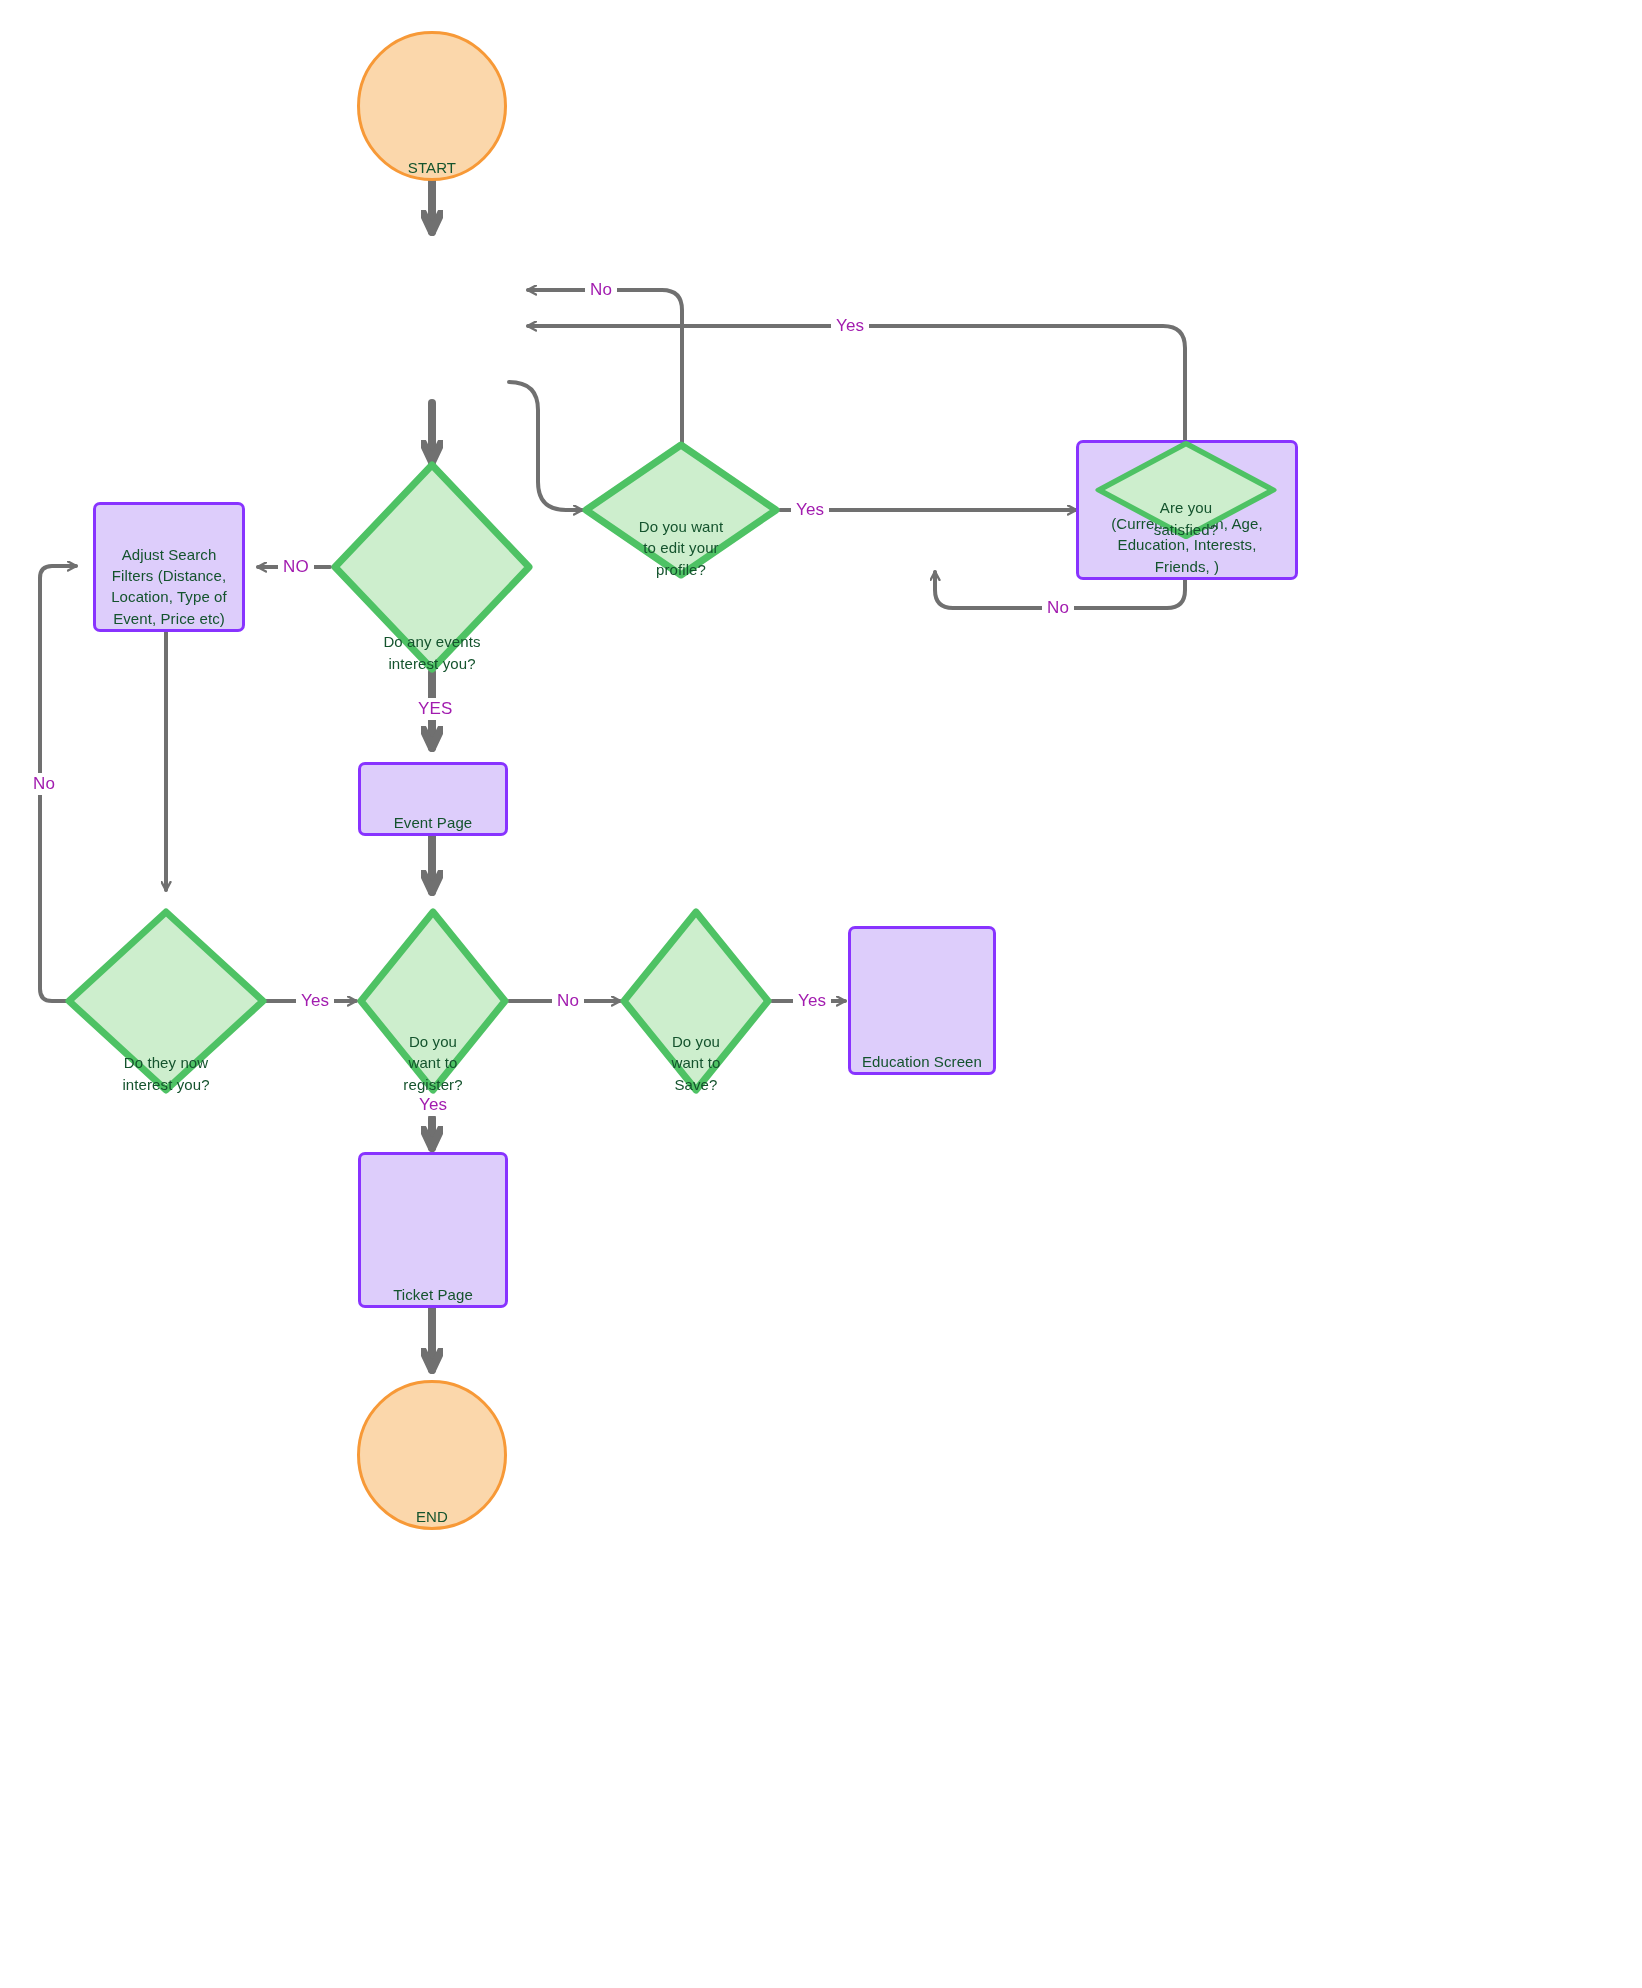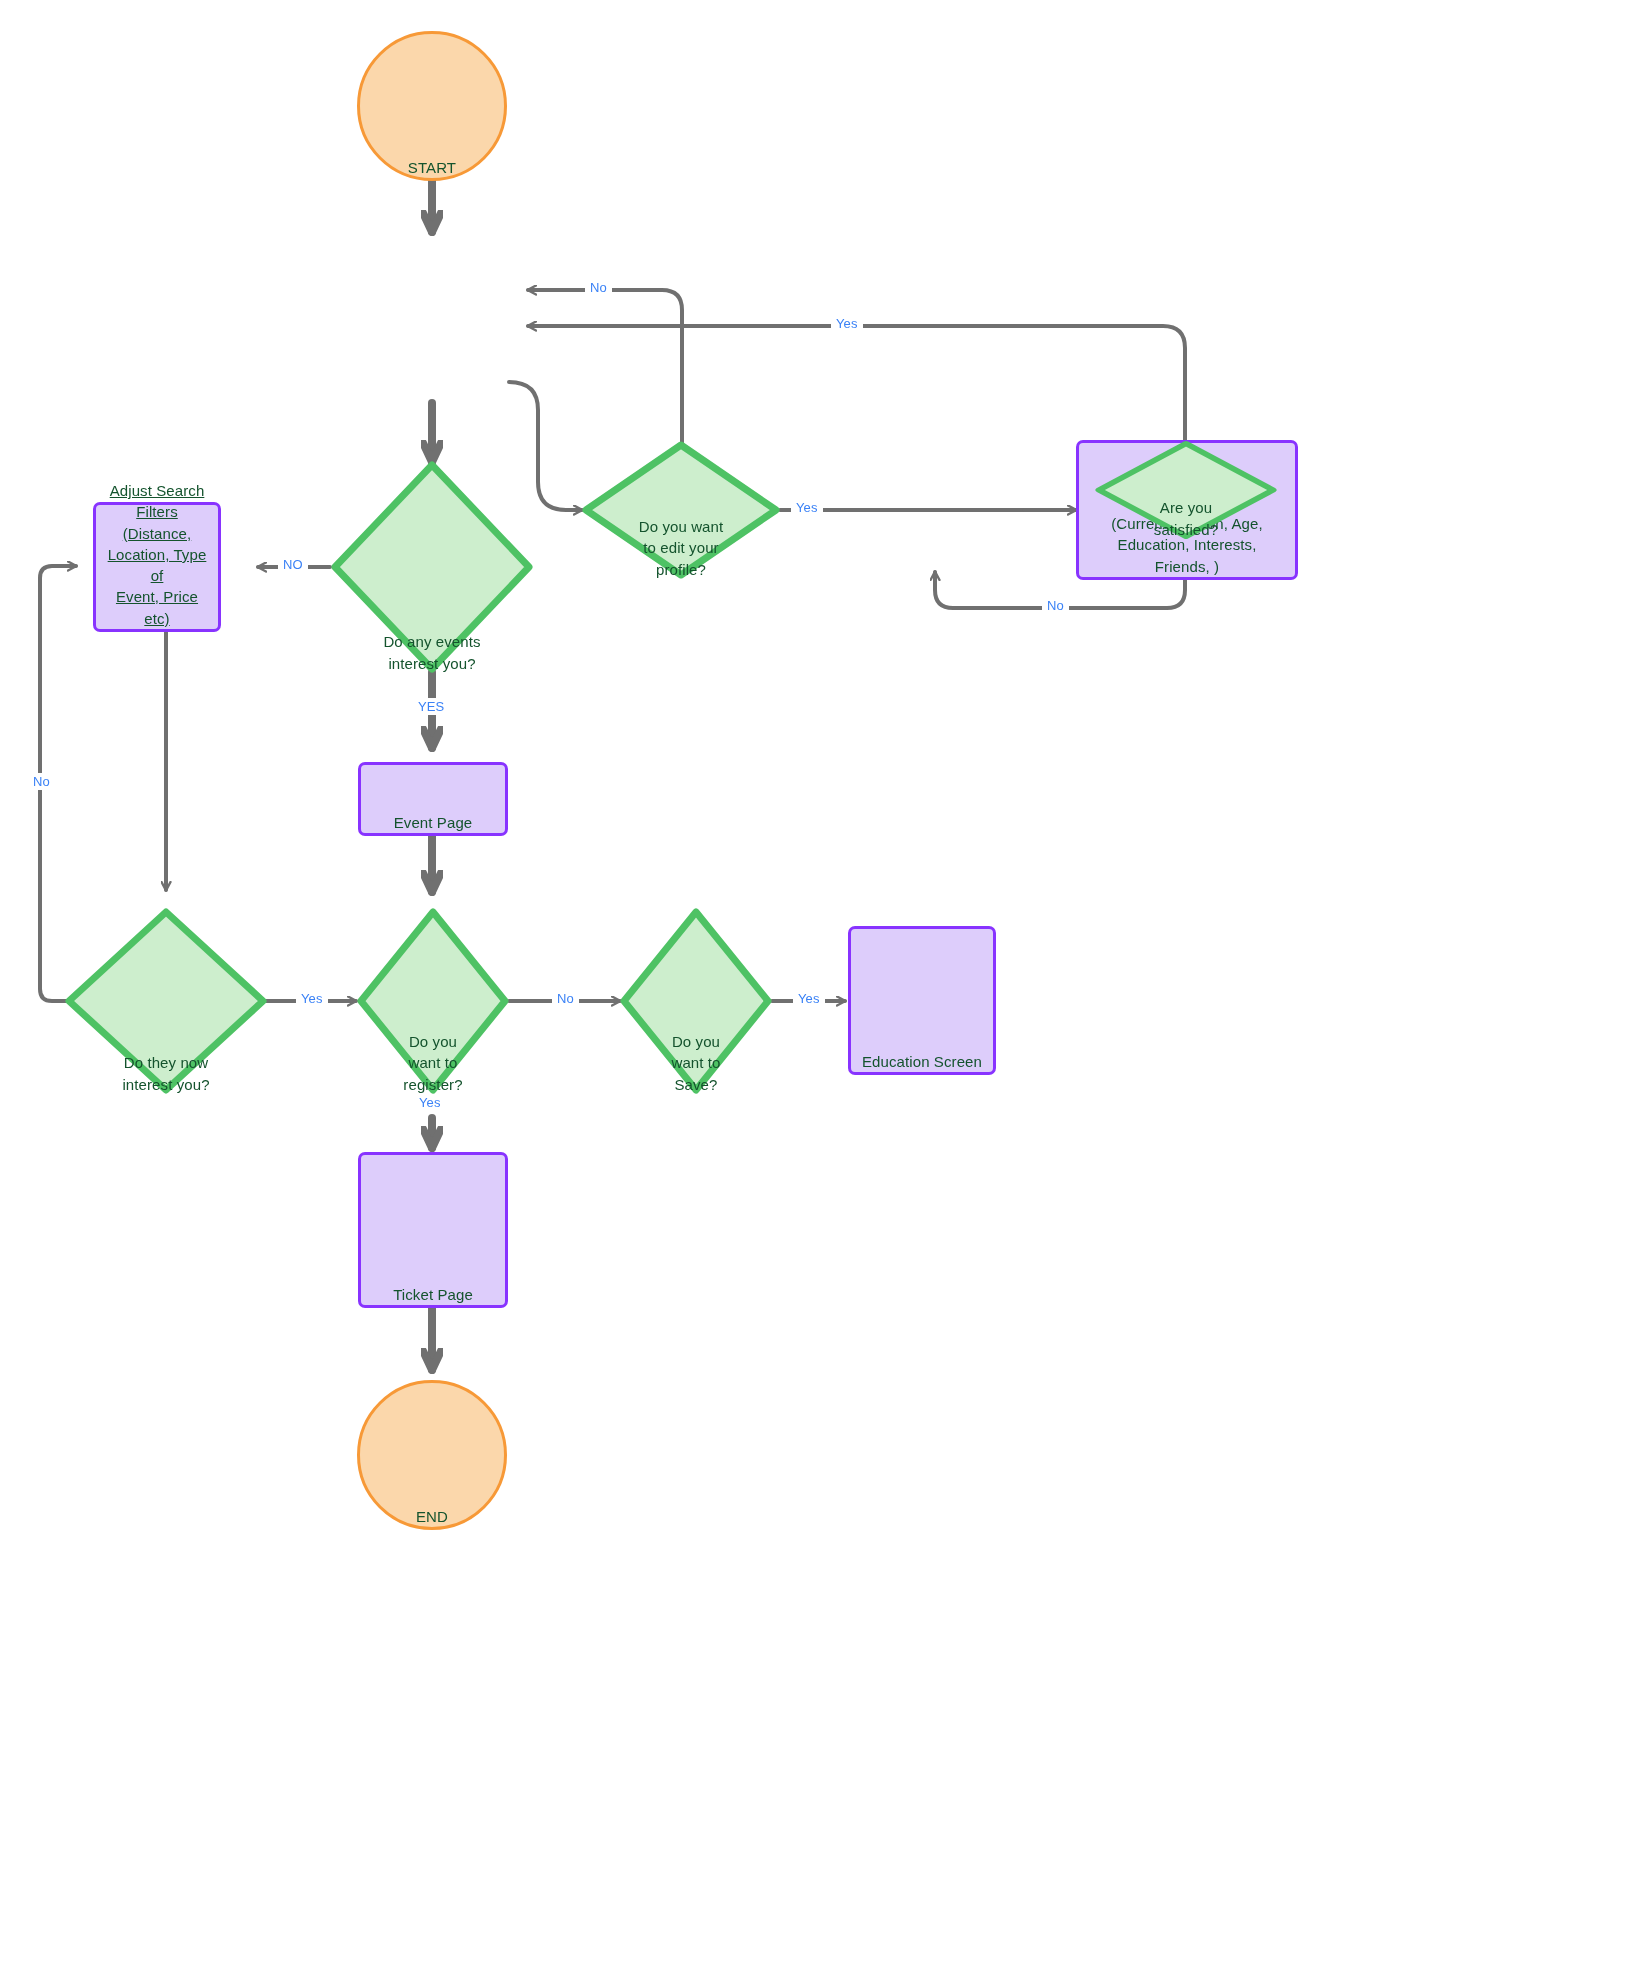--- a/index.html
+++ b/index.html
@@ -67,22 +67,22 @@
     height: 100%;
     z-index: 0;
   }
   .decision .txt {
     position: relative;
     z-index: 1;
   }
   .edge-label {
     position: absolute;
     font-family: "Liberation Sans", sans-serif;
-    font-size: 13px;
-    color: #3b82f6;
+    font-size: 17px;
+    color: #a21caf;
     background: #ffffff;
     padding: 1px 5px;
     white-space: nowrap;
     letter-spacing: 0.1px;
   }
 </style>
 </head>
 <body>
 
 <div id="canvas">
@@ -168,21 +168,21 @@
   </div>
 
   <div class="node decision" style="left:330px; top:460px; width:204px; height:214px;">
     <svg class="diamond-bg" viewBox="0 0 204 214" preserveAspectRatio="none">
       <polygon points="102,5 199,107 102,209 5,107" fill="#cdeecd" stroke="#4ec264" stroke-width="7" stroke-linejoin="round"></polygon>
     </svg>
     <span class="txt">Do any events
 interest you?</span>
   </div>
 
-  <div class="node process" style="left:93px; top:502px; width:128px; height:130px;text-decoration:underline;">
+  <div class="node process" style="left:93px; top:502px; width:152px; height:130px;">
     <span class="txt">Adjust Search
 Filters (Distance,
 Location, Type of
 Event, Price etc)</span>
   </div>
 
   <div class="node decision" style="left:64px; top:907px; width:204px; height:188px;">
     <svg class="diamond-bg" viewBox="0 0 204 188" preserveAspectRatio="none">
       <polygon points="102,5 199,94 102,183 5,94" fill="#cdeecd" stroke="#4ec264" stroke-width="7" stroke-linejoin="round"></polygon>
     </svg>

